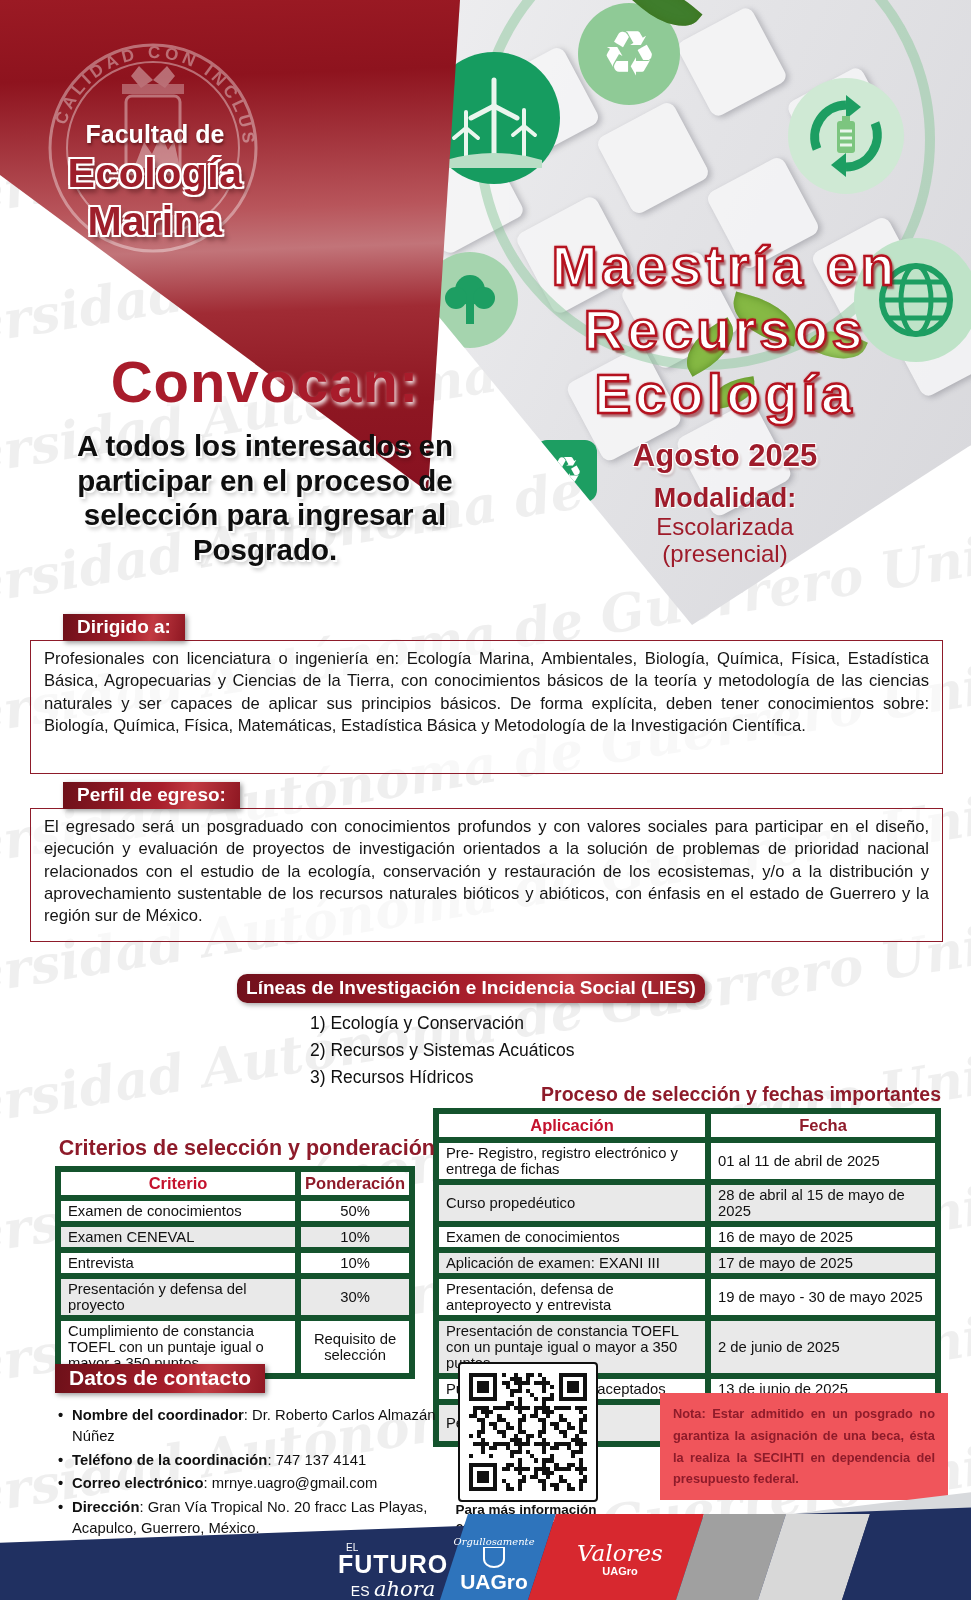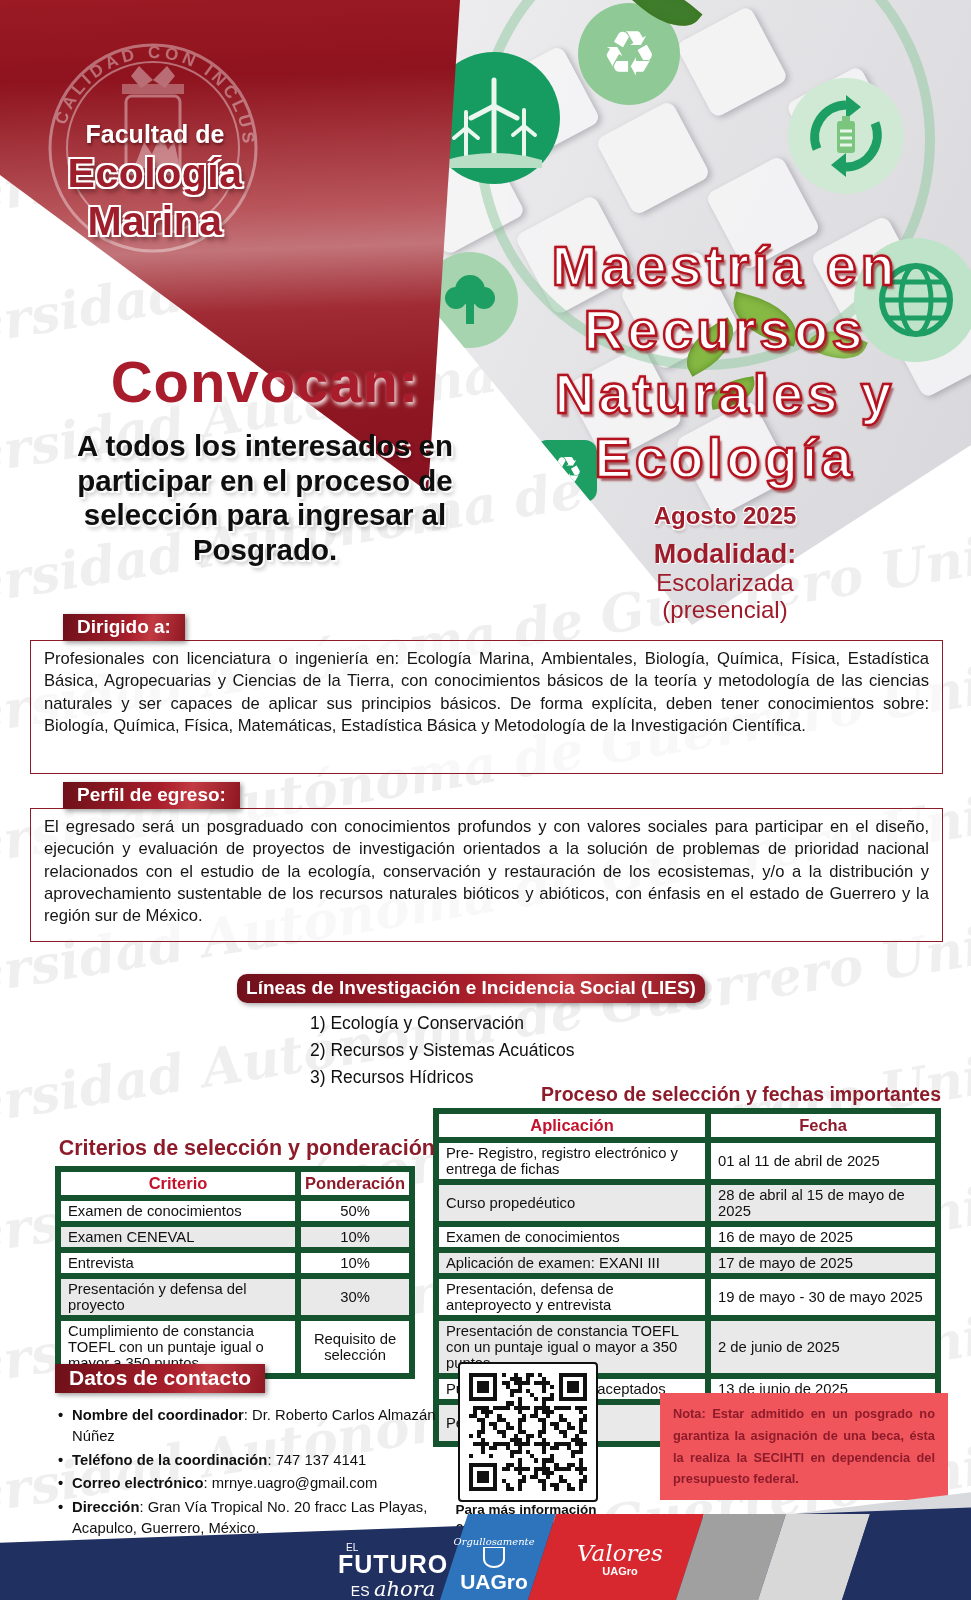--- a/index.html
+++ b/index.html
@@ -27,21 +27,21 @@
     box-shadow:2px 3px 6px rgba(120,120,130,.55);transform:rotate(-28deg);opacity:.85;}
   .eco-ring{position:absolute;border:10px solid rgba(140,200,155,.5);border-radius:50%;}
   .eco{position:absolute;border-radius:50%;display:flex;align-items:center;justify-content:center;}
   .leaf{position:absolute;background:#86b944;border-radius:80% 0 80% 0;
     box-shadow:inset 0 0 8px rgba(60,110,20,.6);}
   
   .title-block{position:absolute;left:488px;top:234px;width:474px;text-align:center;z-index:3;}
   .title-line{font-size:55px;font-weight:bold;letter-spacing:4px;line-height:64px;color:#ffffff;
     -webkit-text-stroke:2.4px #b5121f;
     text-shadow:3px 4px 2px rgba(125,15,22,.55),0 0 3px #b5121f;}
-  .start-date{margin-top:12px;font-size:24px;font-weight:bold;color:#9e1b2a;
+  .start-date{margin-top:12px;font-size:31px;font-weight:bold;color:#9e1b2a;
     text-shadow:-1px -1px 0 #fff,1px -1px 0 #fff,-1px 1px 0 #fff,2px 2px 2px rgba(255,255,255,.9),2px 3px 3px rgba(80,10,15,.35);}
   .modality-label{margin-top:9px;font-size:27px;font-weight:bold;color:#9e1b2a;
     text-shadow:1px 1px 0 #fff;}
   .modality{font-size:24px;color:#9e1b2a;line-height:1.12;}
   
   .convocan{position:absolute;left:28px;top:348px;width:474px;text-align:center;z-index:3;}
   .convocan-h{font-size:58px;font-weight:bold;letter-spacing:1px;color:#a81c2b;
     text-shadow:2px 3px 4px rgba(255,255,255,.9);}
   .convocan-p{margin-top:14px;font-size:29.5px;font-weight:bold;color:#0e0e0e;line-height:1.17;
     text-shadow:2px 2px 0 rgba(255,255,255,.95),3px 4px 4px rgba(0,0,0,.25);}
@@ -229,21 +229,20 @@
 
   <div class="faculty">
     <div class="f1">Facultad de</div>
     <div class="f2">Ecología</div>
     <div class="f2">Marina</div>
   </div>
 
   <div class="title-block">
     <div class="title-line">Maestría en</div>
     <div class="title-line">Recursos</div>
-    <div class="title-line">Naturales y</div>
     <div class="title-line">Ecología</div>
     <div class="start-date">Agosto 2025</div>
     <div class="modality-label">Modalidad:</div>
     <div class="modality">Escolarizada</div>
     <div class="modality">(presencial)</div>
   </div>
 
   <div class="convocan">
     <div class="convocan-h">Convocan:</div>
     <div class="convocan-p">A todos los interesados en participar en el proceso de selección para ingresar al Posgrado.</div>

